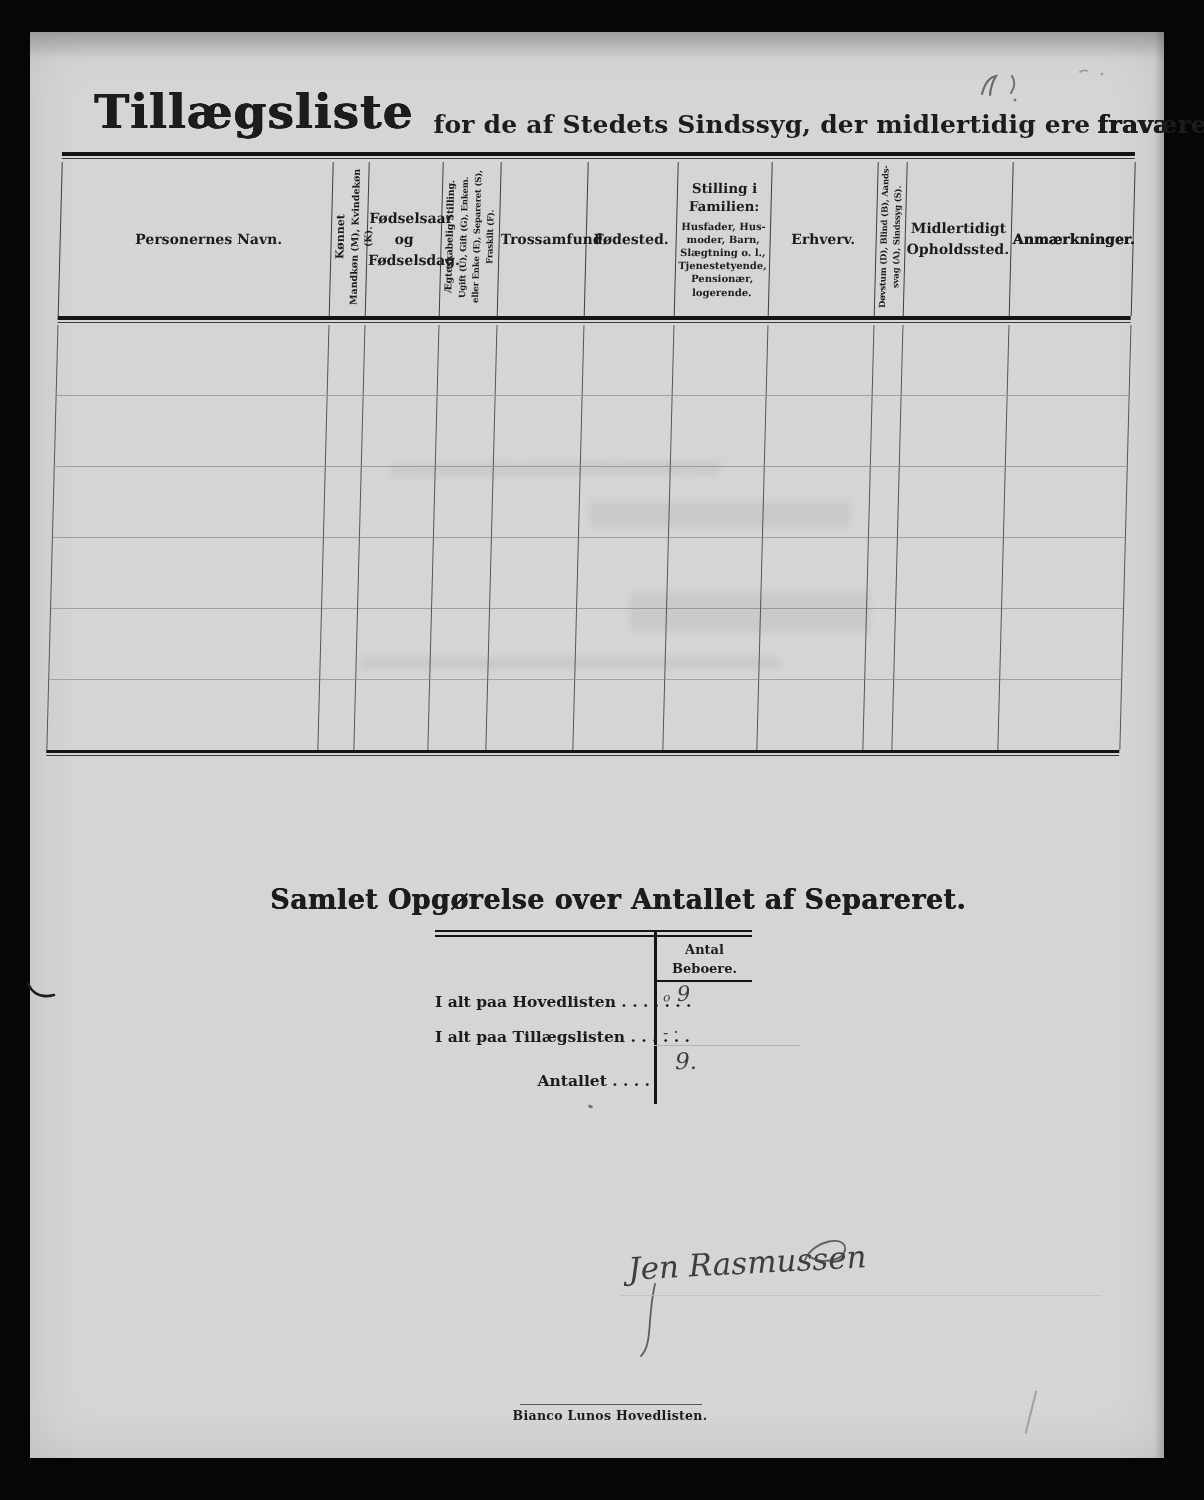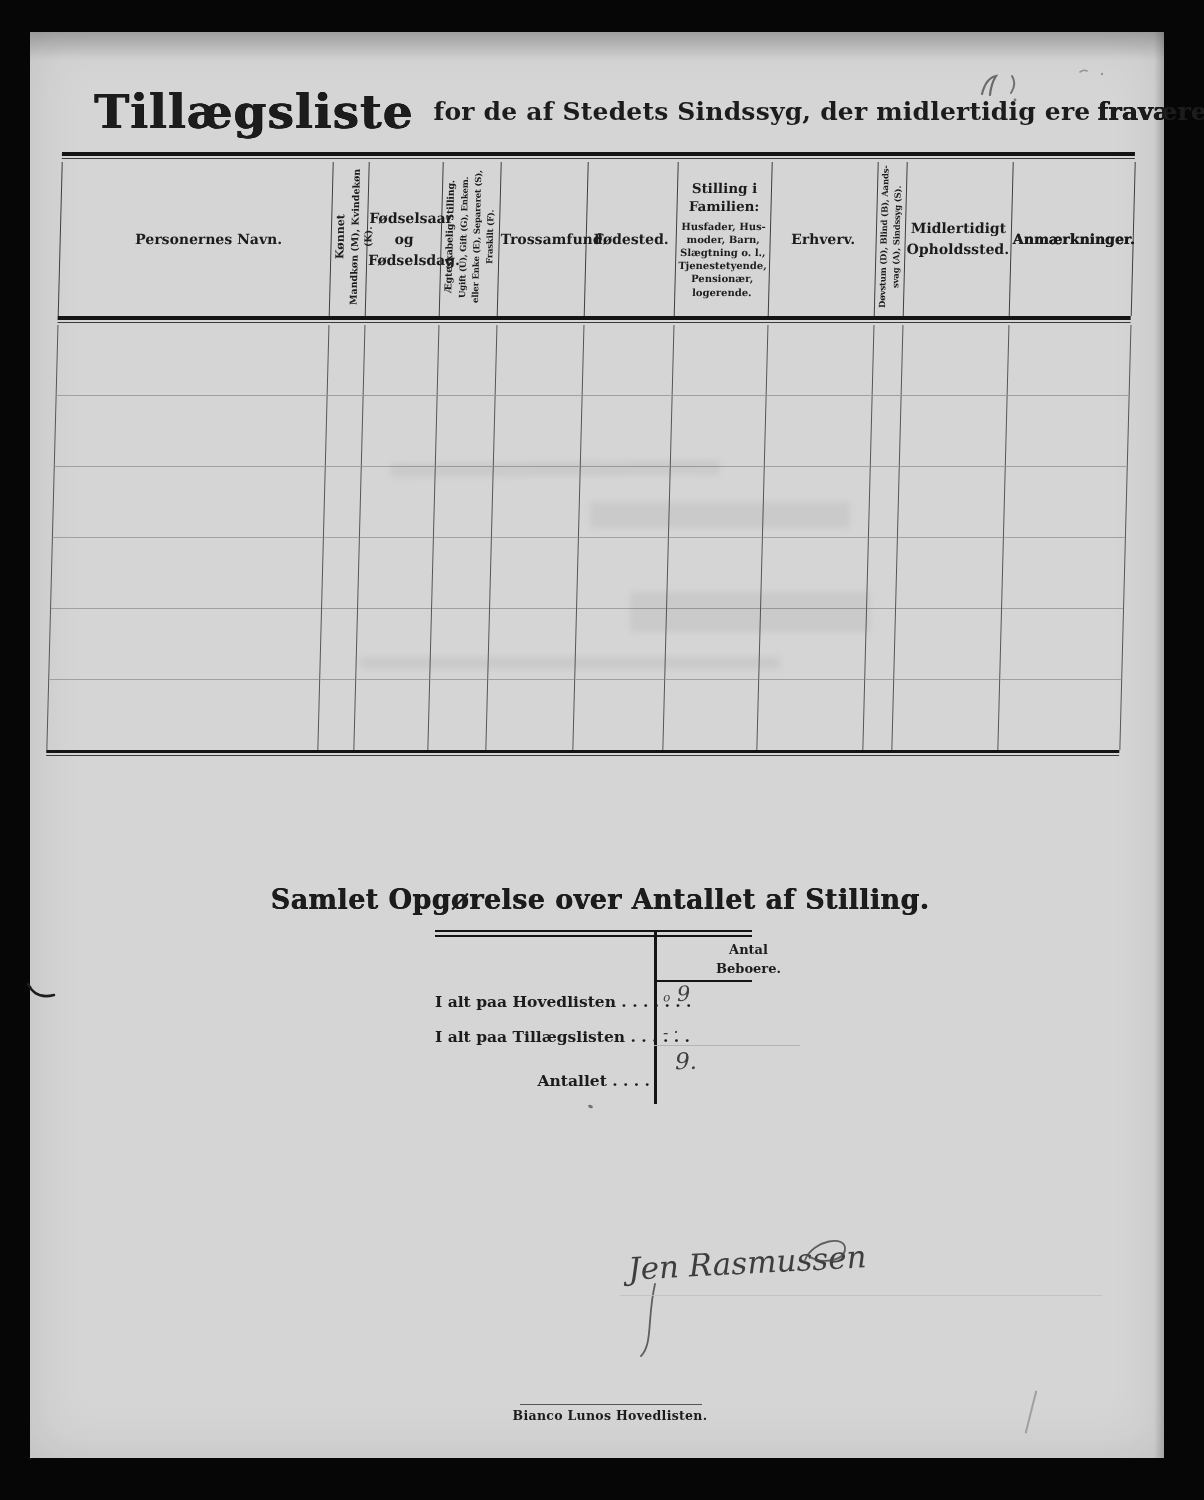--- a/index.html
+++ b/index.html
@@ -23,21 +23,21 @@
   }
   .page::after{ 
     content:"";position:absolute;top:0;bottom:0;right:0;width:10px;
     background:linear-gradient(270deg, rgba(0,0,0,.18), rgba(0,0,0,0));
     pointer-events:none;
   }
 
   
   .title-row{
     position:absolute;left:64px;top:52px;width:1040px;
-    display:flex;align-items:center;gap:20px;white-space:nowrap;
+    display:flex;align-items:flex-end;gap:20px;white-space:nowrap;
   }
   .title-main{
     font-size:47px;font-weight:700;letter-spacing:1px;
     text-shadow:.7px 0 #111, 0 .4px #111;
   }
   .title-rest{
     font-size:25px;font-weight:700;letter-spacing:.2px;
   }
   .title-bold-end{
     font-weight:700;text-shadow:.6px 0 #111, 0 .4px #111;margin-left:7px;
@@ -86,21 +86,21 @@
     position:absolute;left:240px;top:852px;width:660px;text-align:center;
     font-size:27px;font-weight:700;letter-spacing:.4px;
     text-shadow:.5px 0 #111;
     white-space:nowrap;
   }
   .sum-box{position:absolute;left:405px;top:898px;width:317px;height:185px;}
   .sum-top-rule{position:absolute;left:0;top:0;width:317px;height:3px;
     border-top:2px solid #141414;border-bottom:2px solid #141414;}
   .sum-vline{position:absolute;left:219px;top:2px;width:3px;height:172px;background:#141414;}
   .sum-antal{position:absolute;left:222px;top:11px;width:95px;text-align:center;
-    font-size:13px;font-weight:700;line-height:1.45;margin-left:44px;}
+    font-size:13px;font-weight:700;line-height:1.45;}
   .sum-antal span{display:block;}
   .sum-antal-rule{position:absolute;left:221px;top:50px;width:96px;height:2px;background:#141414;}
   .sum-label{position:absolute;left:0;width:215px;text-align:right;
     font-size:15.5px;font-weight:700;white-space:nowrap;}
   .sum-faint-rule{position:absolute;left:219px;top:115px;width:146px;height:1px;background:#b4b4b4;}
   .hw{font-style:italic;color:#3e3e3e;font-family:"DejaVu Serif",serif;}
   .hw-hoved{position:absolute;left:228px;top:52px;font-size:21px;transform:rotate(-2deg);}
   .hw-hoved::first-letter{font-size:12px;}
   .hw-till{position:absolute;left:228px;top:93px;font-size:16px;}
   .hw-sum{position:absolute;left:240px;top:118px;font-size:23px;transform:rotate(-1deg);}
@@ -333,21 +333,21 @@
 
     <div class="rule-med"></div>
     <div class="rule-thin"></div>
   </div>
 
   <div class="smudge" style="left:360px;top:430px;width:330px;height:14px;transform:rotate(-.6deg);"></div>
   <div class="smudge" style="left:560px;top:470px;width:260px;height:26px;"></div>
   <div class="smudge" style="left:600px;top:560px;width:240px;height:40px;"></div>
   <div class="smudge" style="left:330px;top:625px;width:420px;height:12px;"></div>
 
-  <div class="sum-heading">Samlet Opgørelse over Antallet af Stilling.</div>
+  <div class="sum-heading">Samlet Opgørelse over Antallet af Separeret.</div>
 
   <div class="sum-box">
     <div class="sum-top-rule"></div>
     <div class="sum-vline"></div>
     <div class="sum-antal">
       <span>Antal</span>
       <span>Beboere.</span>
     </div>
     <div class="sum-antal-rule"></div>
 

